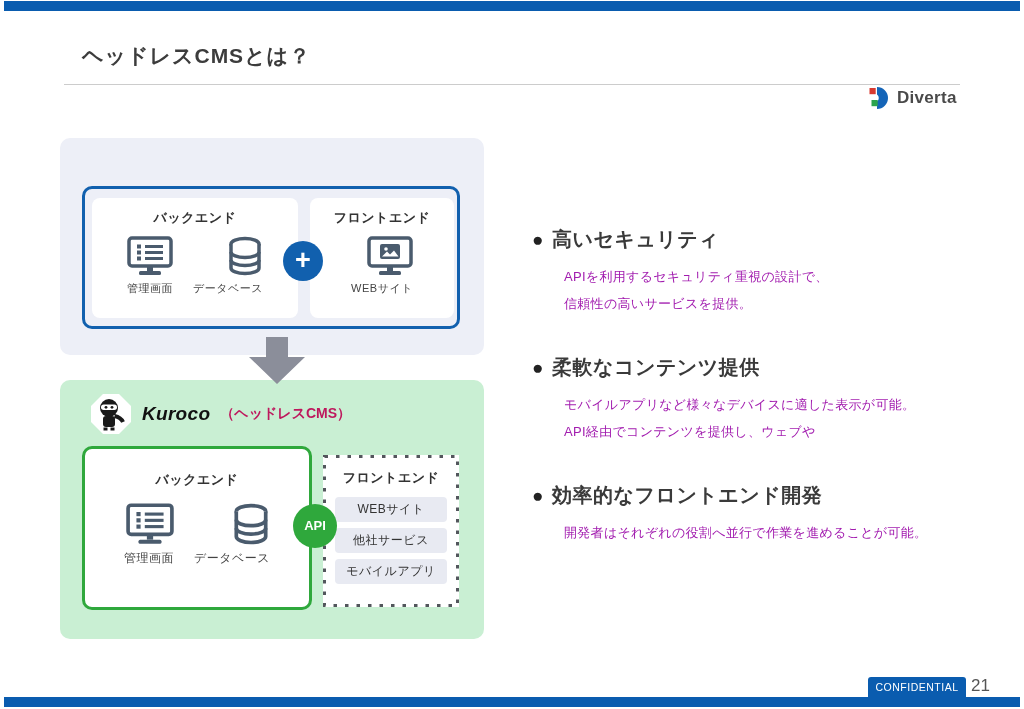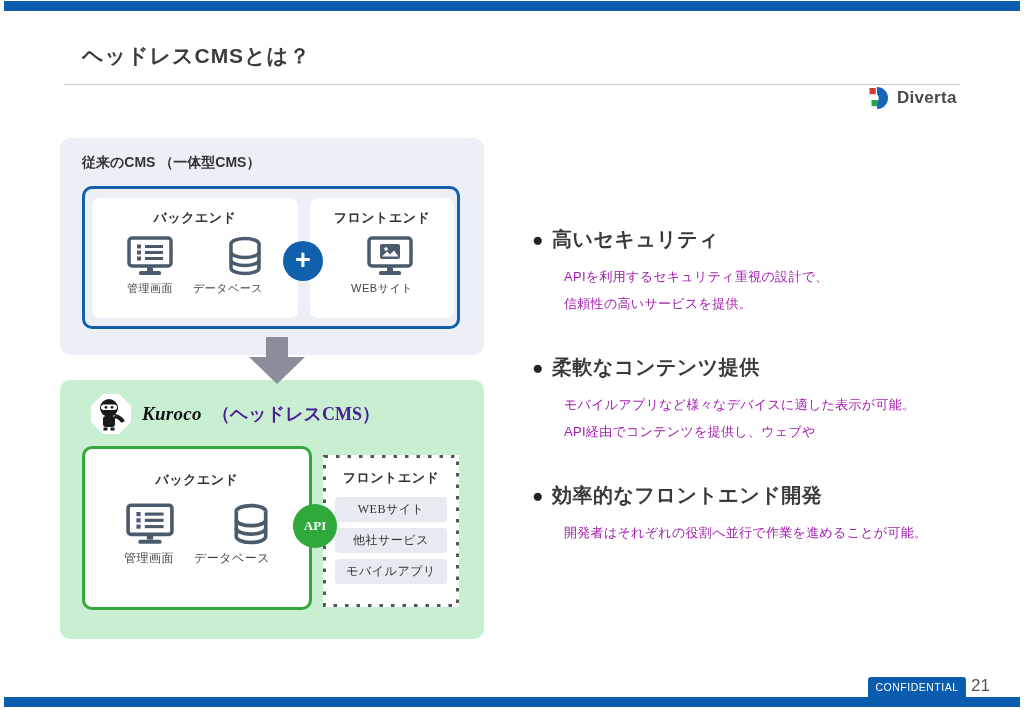--- a/index.html
+++ b/index.html
@@ -29,24 +29,24 @@
   .icon-item .lbl { font-size:11px; color:#444; margin-top:5px; letter-spacing:0.5px; }
 
   .trad-backend { left:7px; top:9px; width:206px; height:120px; }
   .trad-frontend { left:225px; top:9px; width:144px; height:120px; }
 
   .plus-badge { position:absolute; left:198px; top:52px; width:40px; height:40px; border-radius:50%;
     background:#1160ae; color:#fff; font-size:27px; font-weight:bold; line-height:38px; text-align:center; z-index:2; }
 
   .arrow-wrap { position:absolute; left:249px; top:337px; z-index:3; }
 
-  .kuroco-box { position:absolute; left:60px; top:380px; width:424px; height:259px; background:#c9efd3; border-radius:10px;font-family:Liberation Serif, serif; }
+  .kuroco-box { position:absolute; left:60px; top:380px; width:424px; height:259px; background:#c9efd3; border-radius:10px; }
   .kuroco-logo-row { position:absolute; left:30px; top:12px; display:flex; align-items:center; gap:10px; height:44px; }
   .kuroco-word { font-size:19px; font-weight:bold; font-style:italic; color:#111; letter-spacing:0.3px; }
-  .kuroco-suffix { font-size:18px; font-weight:600; color:#4c1d95;text-align:center; }
+  .kuroco-suffix { font-size:14px; font-weight:600; color:#be185d;text-align:center; }
 
   .kuroco-frame { position:absolute; left:22px; top:66px; width:230px; height:164px; border:3px solid #2fa83c; border-radius:10px; background:#fff; }
   .kuroco-backend { left:6px; top:6px; width:212px; height:146px; }
   .kuroco-backend .card-title { margin-top:16px; }
   .kuroco-backend .icon-row { margin-top:14px; }
   .kuroco-backend .lbl { font-size:12px; }
 
   .api-badge { position:absolute; left:233px; top:124px; width:44px; height:44px; border-radius:50%;
     background:#2fa83c; color:#fff; font-size:13px; font-weight:bold; line-height:44px; text-align:center; z-index:2; }
 
@@ -111,21 +111,20 @@
   <div class="brand">
     <svg width="22" height="22" viewBox="0 0 22 22">
       <path d="M8 0 A 11 11 0 1 1 8 22 L 8 14.5 A 4.3 4.3 0 0 0 8 7.5 Z" fill="#1565b8"></path>
       <rect x="0.5" y="1" width="6.2" height="6.2" fill="#d93a30"></rect>
       <rect x="2.5" y="13" width="6.2" height="6.2" fill="#2ca44e"></rect>
     </svg>
     <span class="brand-word">Diverta</span>
   </div>
 
   <div class="trad-box">
-    <div class="trad-label">従来のCMS （一体型CMS）</div>
     <div class="trad-frame">
 
       <div class="card trad-backend">
         <div class="card-title">バックエンド</div>
         <div class="icon-row">
           <div class="icon-item">
             <svg width="46" height="40" viewBox="0 0 46 40">
                 <use href="#monitor-list"></use>
               </svg>
             <span class="lbl">管理画面</span>

